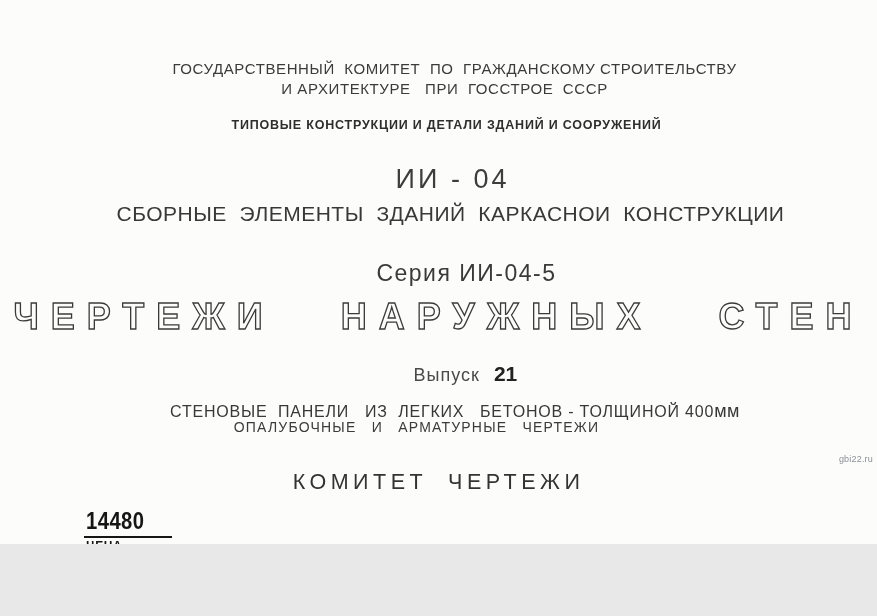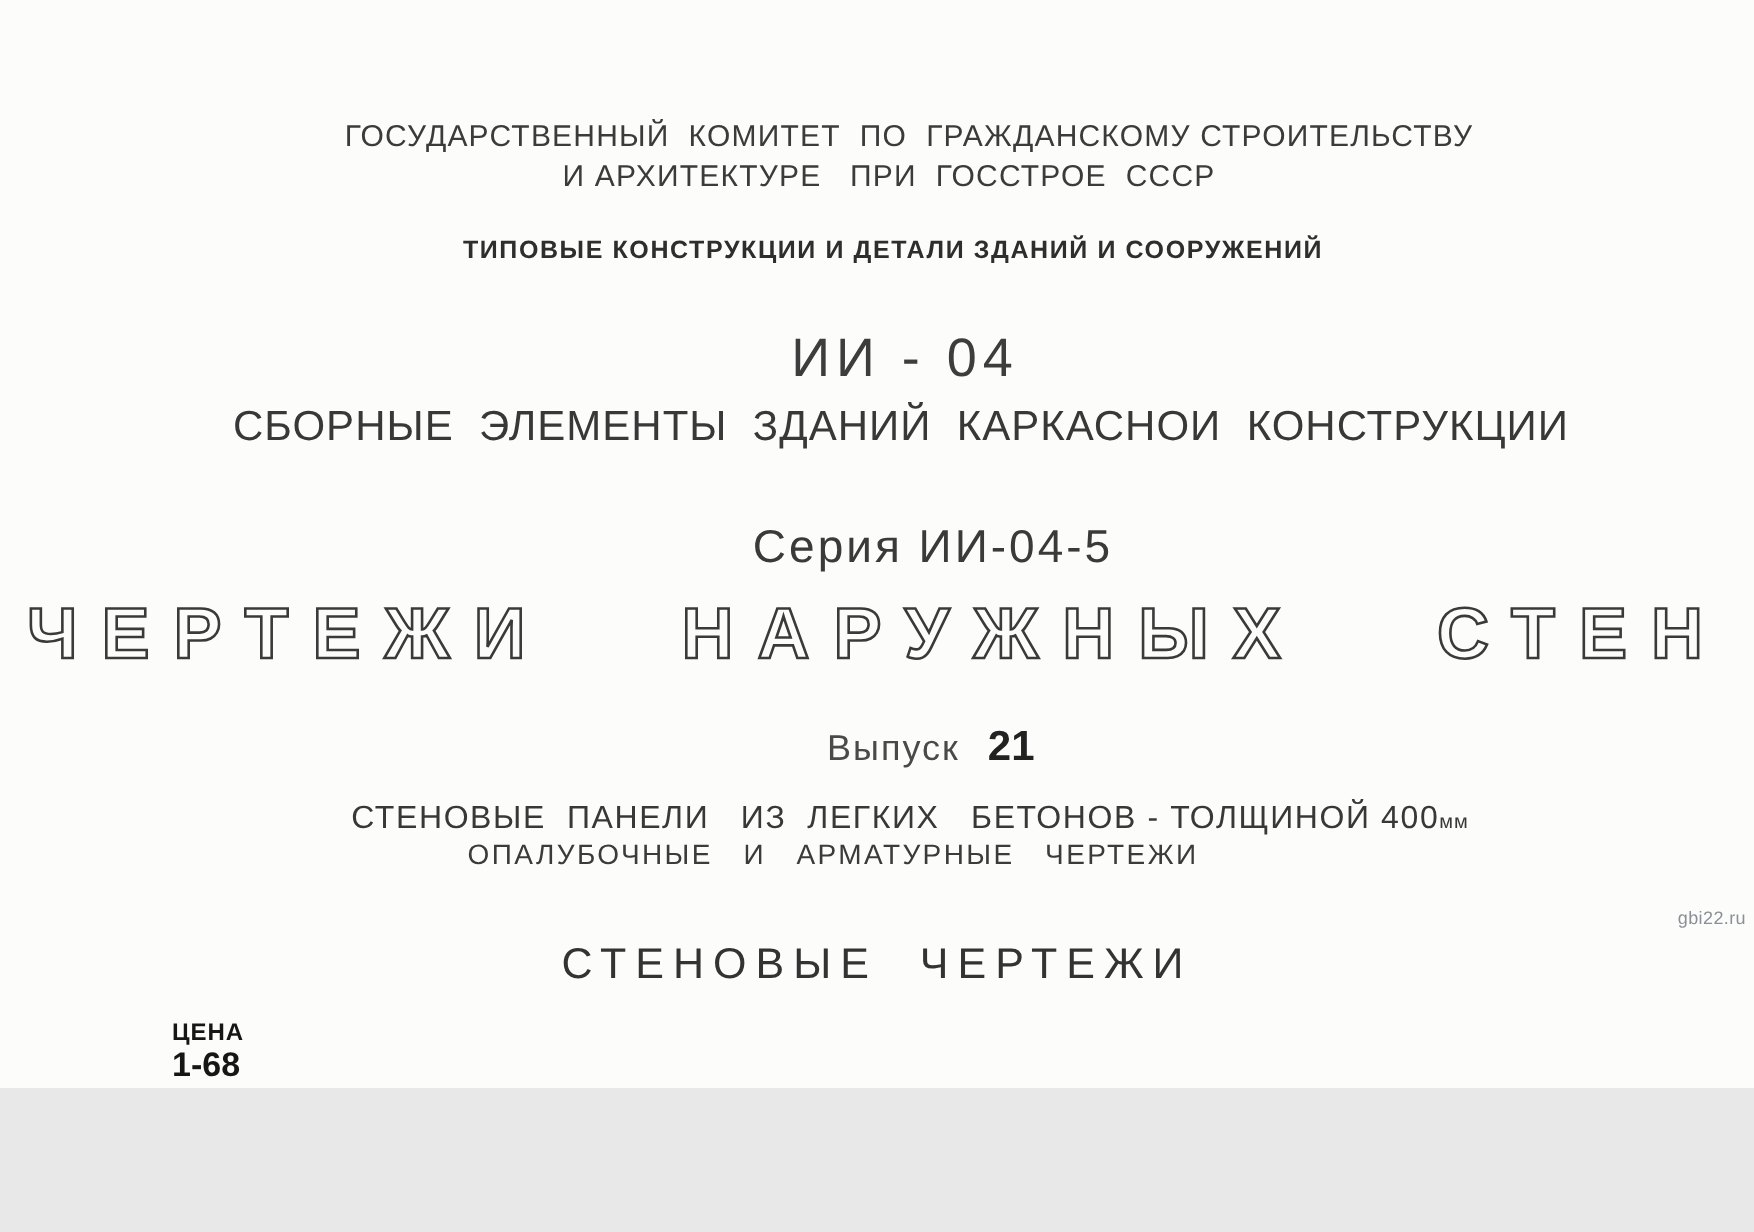--- a/index.html
+++ b/index.html
@@ -98,21 +98,21 @@
   }
   
   .l-desc1 {
     top: 383px;
     font-size: 16px;
     letter-spacing: 0.8px;
     transform: translateX(6px);
     color: #383838;
   }
   .l-desc1 .unit {
-    font-size: 10px;
+    font-size: 18px;
     letter-spacing: 0.5px;
   }
   .l-desc2 {
     top: 419px;
     font-size: 14px;
     letter-spacing: 1.2px;
     transform: translateX(-22px);
     color: #3b3b3b;
   }
   .l-working {
@@ -186,23 +186,26 @@
 
   <div class="line l-issue">
     <span class="issue-label">Выпуск</span><span class="issue-number">21</span>
   </div>
 
   <div class="line l-desc1">
     <span>СТЕНОВЫЕ  ПАНЕЛИ   ИЗ  ЛЕГКИХ   БЕТОНОВ - ТОЛЩИНОЙ 400</span><span class="unit">мм</span>
   </div>
   <div class="line l-desc2">ОПАЛУБОЧНЫЕ   И   АРМАТУРНЫЕ   ЧЕРТЕЖИ</div>
 
-  <div class="line l-working">СТЕНОВЫЕ  ЧЕРТЕЖИ</div>
+  <div class="line l-working">КОМИТЕТ  ЧЕРТЕЖИ</div>
 
   <div class="stamp">
+    <div class="stamp-number-wrap">
+      <span class="stamp-number">14480</span>
+    </div>
     <div class="stamp-price">
       <span class="price-label">ЦЕНА</span>
       <span class="price-value">1-68</span>
     </div>
   </div>
 
   <div class="watermark">gbi22.ru</div>
 
 </div>
 

